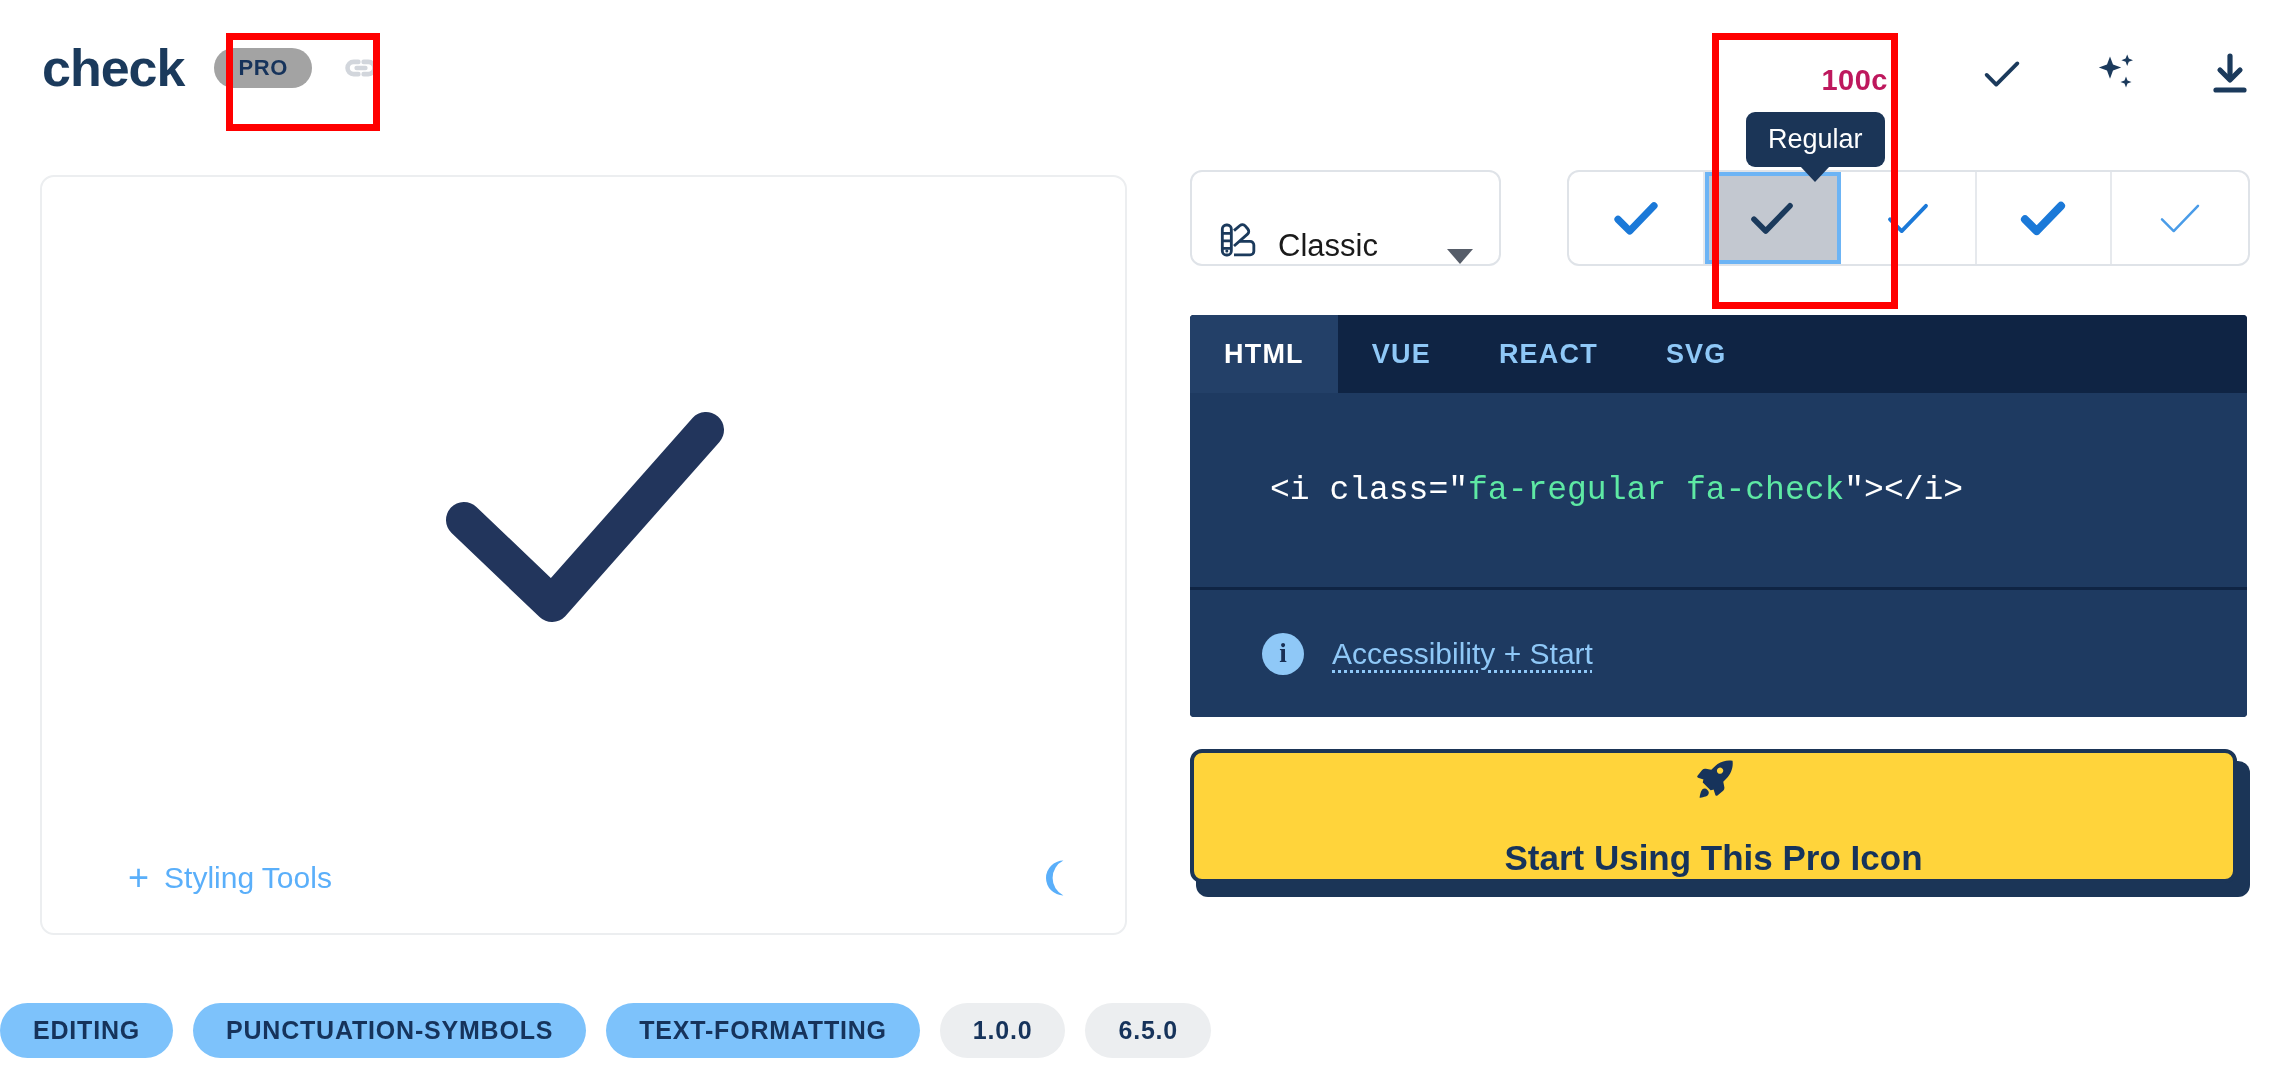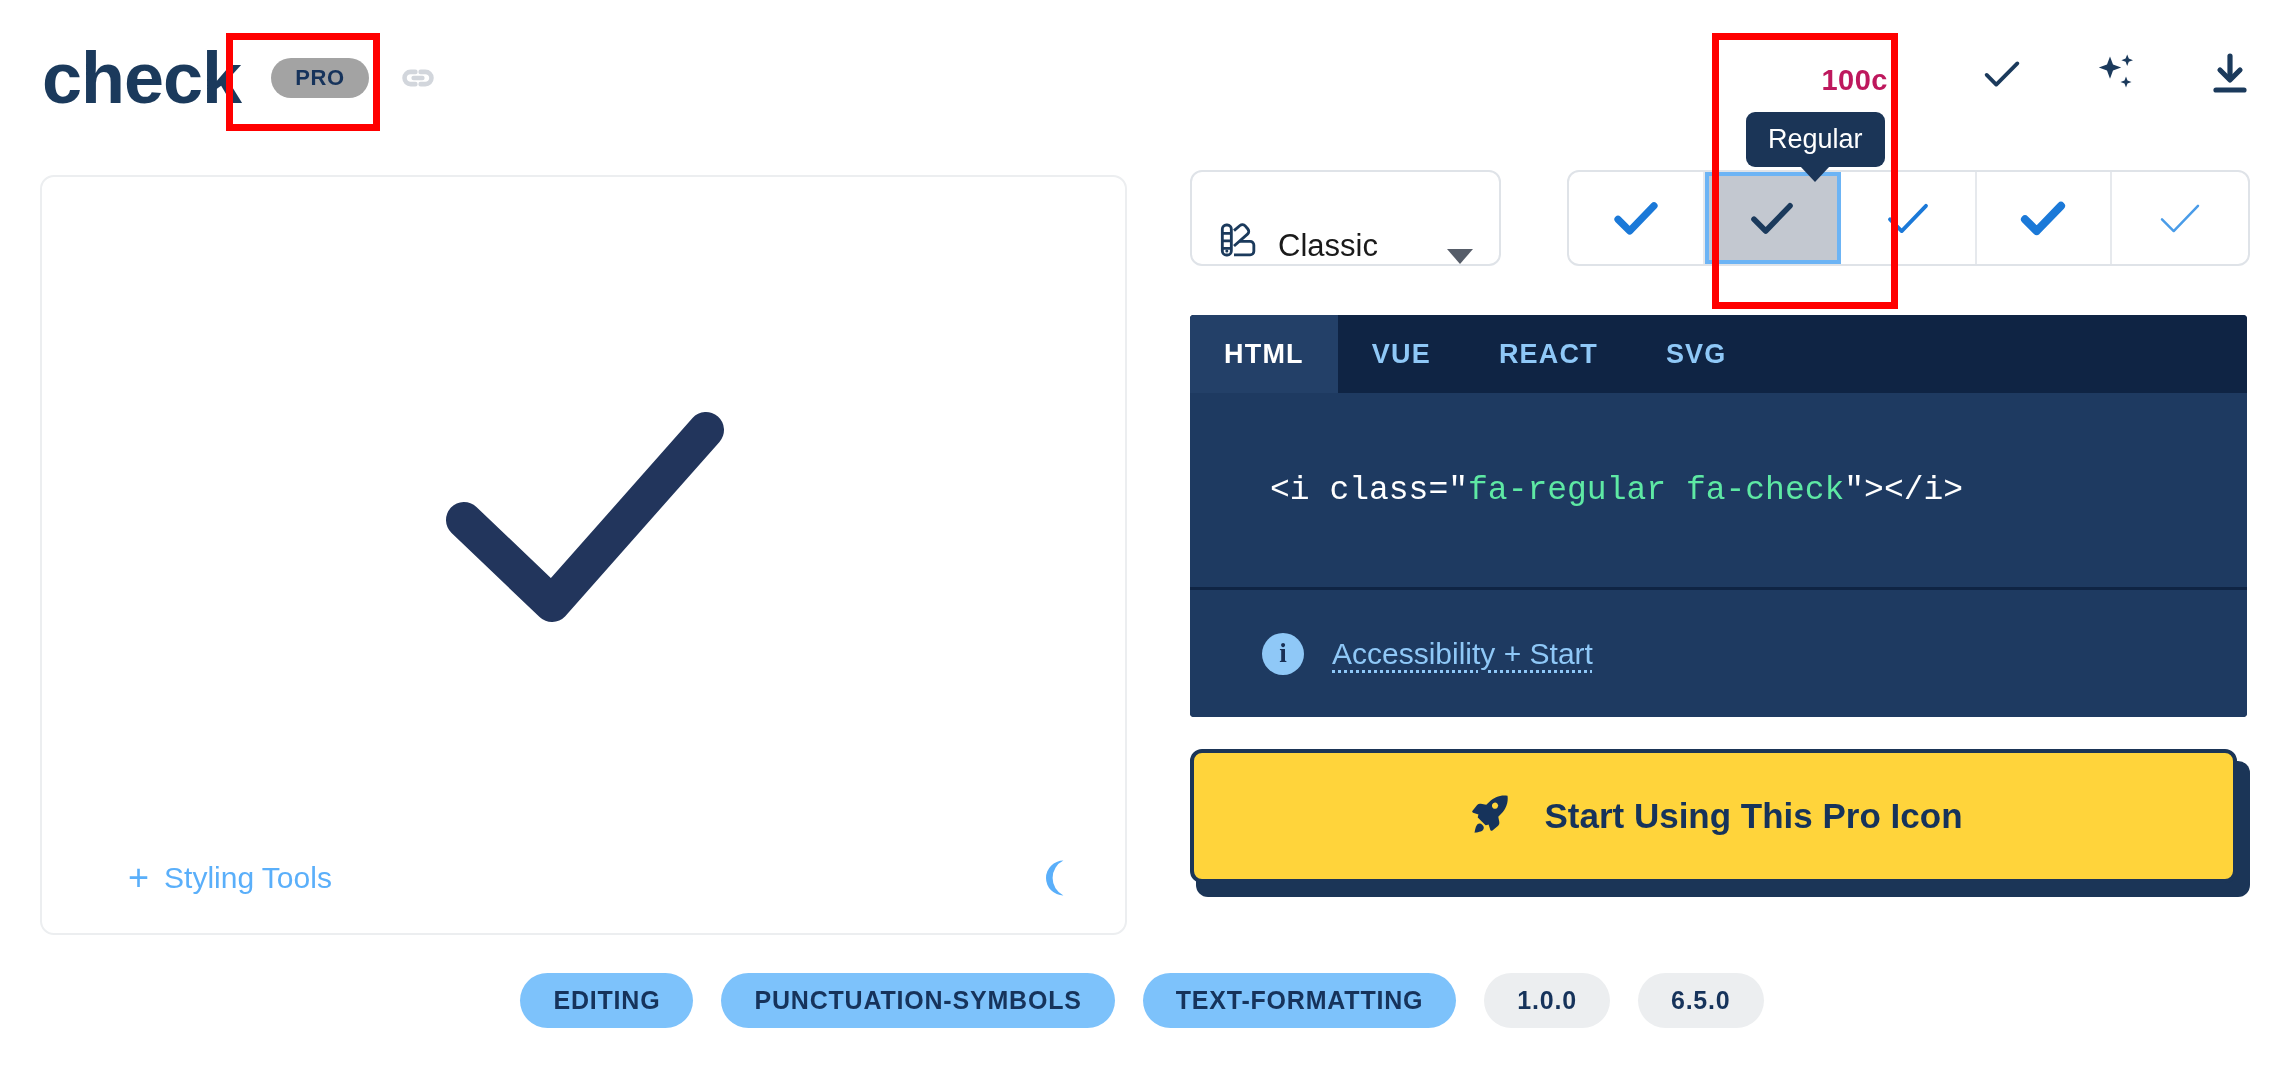--- a/index.html
+++ b/index.html
@@ -27,21 +27,21 @@
   }
   .brand-group {
     position: absolute;
     left: 42px;
     top: 42px;
     display: flex;
     align-items: center;
     gap: 0px;
   }
   .icon-name {
-    font-size: 72px;
+    font-size: 52px;
     font-weight: 700;
     color: #1b3a5c;
     letter-spacing: -1px;
     line-height: 1;
     font-family: "Liberation Sans", sans-serif;
   }
   .pro-badge {
     margin-left: 30px;
     background: #a3a3a3;
     color: #16335b;
@@ -307,37 +307,37 @@
     width: 1047px;
     height: 134px;
     background: #ffd43b;
     border: 4px solid #1b3557;
     border-radius: 12px;
     display: flex;
     align-items: center;
     justify-content: center;
     gap: 30px;
     cursor: pointer;
+    flex-direction: column;
   }
   .cta-label {
     font-size: 35px;
     font-weight: 700;
     color: #16335b;
   }
 
   
   .tag-row {
     position: absolute;
     left: 0;
-    top: 973px;
+    top: 1003px;
     width: 2284px;
     display: flex;
-    justify-content: center;
-    align-items: center;
-    gap: 28px;
+    align-items: center;
+    gap: 20px;
   }
   .tag {
     border-radius: 999px;
     font-size: 25px;
     font-weight: 700;
     letter-spacing: 0.8px;
     padding: 15px 33px;
     line-height: 1;
   }
   .tag.cat { background: #7dc2fb; color: #16335b; }

